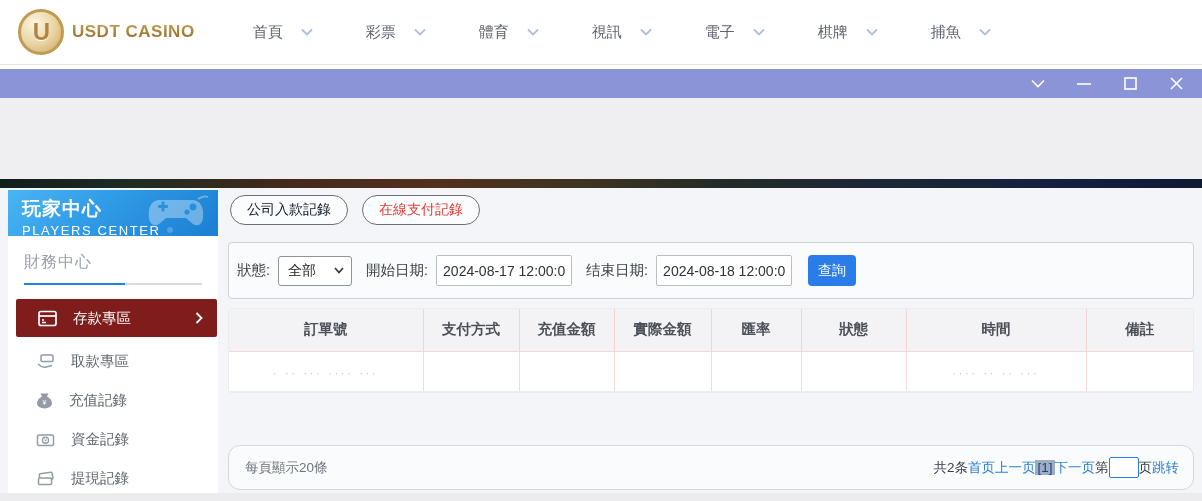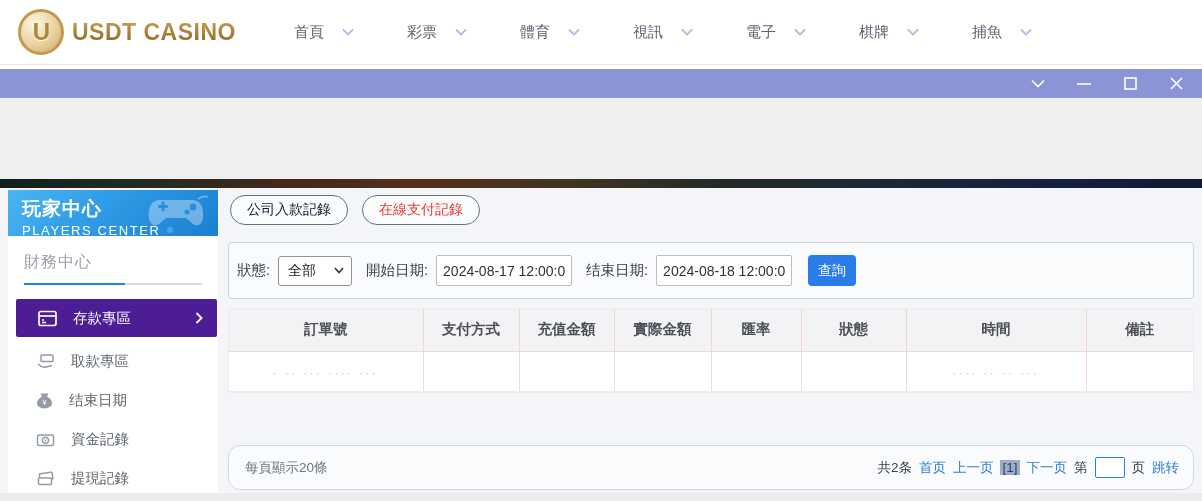--- a/index.html
+++ b/index.html
@@ -9,21 +9,21 @@
 
   
   .header { position:absolute; top:0; left:0; right:0; height:65px; background:#fff;
             border-bottom:1px solid #e6e6e6; display:flex; align-items:center; padding-left:18px; }
   .logo { display:flex; align-items:center; gap:8px; cursor:pointer; }
   .logo-ball { width:46px; height:46px; border-radius:50%; border:3px solid #c19a52;
                background:radial-gradient(circle at 35% 30%, #fdf6e3, #e8d2a0 55%, #caa55e);
                display:flex; align-items:center; justify-content:center; position:relative; }
   .logo-u { font-size:24px; font-weight:bold; color:#b08638; line-height:1;
             text-shadow:0 1px 0 #fff; letter-spacing:-1px; }
-  .logo-text { font-size:23px; font-weight:bold; letter-spacing:0.5px;
+  .logo-text { font-size:17px; font-weight:bold; letter-spacing:0.5px;
                background:linear-gradient(180deg,#c9a35c 0%,#a77c33 55%,#8d6526 100%);
                -webkit-background-clip:text; background-clip:text; color:transparent; }
   .nav { display:flex; margin-left:58px; gap:53px; }
   .nav-item { display:flex; align-items:center; gap:18px; font-size:15px; color:#5d6370; cursor:pointer; }
   .nav-item svg { display:block; }
 
   
   .titlebar { position:absolute; top:69px; left:0; right:0; height:29px; background:#8b94d6;
               display:flex; align-items:center; justify-content:flex-end; gap:30px; padding-right:18px; }
   .tb-btn { width:16px; height:16px; display:flex; align-items:center; justify-content:center; cursor:pointer; }
@@ -40,21 +40,21 @@
   .pc-header { height:46px; background:linear-gradient(135deg,#4ab5f2 0%,#2f9ae6 45%,#1b7fd2 100%);
                color:#fff; padding:6px 12px 0 14px; position:relative; overflow:hidden; }
   .pc-title { font-size:19px; font-weight:bold; letter-spacing:1px; }
   .pc-sub   { font-size:13px; letter-spacing:1.6px; margin-top:1px; }
   .pc-pad   { position:absolute; right:6px; top:4px; opacity:.35; }
   .fc-title { color:#9aa1ab; font-size:16px; padding:16px 16px 10px 16px; letter-spacing:1px; }
   .fc-rule  { height:2px; margin:0 16px 14px 16px; background:#d6d9dd; position:relative; }
   .fc-rule::before { content:""; position:absolute; left:0; top:0; height:2px; width:57%; background:#1d86e4; }
   .side-item { display:flex; align-items:center; gap:16px; padding:0 14px 0 28px; height:39px;
                color:#5f666f; font-size:14.5px; cursor:pointer; }
-  .side-item.active { background:#4c1d95; color:#fff; margin:0 1px 0 8px; height:38px;
+  .side-item.active { background:#7f1d1d; color:#fff; margin:0 1px 0 8px; height:38px;
                       border-radius:2px; padding-left:22px; }
   .side-item .grow { flex:1; }
   .side-item svg { display:block; flex:0 0 auto; }
 
   
   .main { position:absolute; left:228px; top:0; width:966px; }
   .tabs { position:absolute; top:7px; left:2px; display:flex; gap:14px; }
   .tab  { height:30px; padding:0 16px; display:flex; align-items:center; border:1px solid #6b7077;
           border-radius:15px; background:#fbfcfd; font-size:14px; color:#0f172a; cursor:pointer; }
   .tab.active { color:#e43b35; }
@@ -90,21 +90,21 @@
   tr.datarow td:last-child, tr.faded td { border-bottom:none; }
   tr.faded td { border-bottom:1px solid #ededed; }
   tr.datarow td { border-bottom:none; }
   .faintmarks { font-size:10px; letter-spacing:3px; color:#b6bdc9; }
 
   
   .pagerbox { position:absolute; top:257px; left:0; width:966px; height:45px; background:#fafbfc;
               border:1px solid #d4d8dc; border-radius:12px; display:flex; align-items:center;
               justify-content:space-between; padding:0 14px 0 16px; font-size:13.5px; }
   .perpage { color:#6e747c; }
-  .pager { display:flex; align-items:center; gap:7px; color:#3b4048; }
+  .pager { display:flex; align-items:center; color:#3b4048; }
   .plink { color:#2b7fd4; cursor:pointer; }
   .pcur  { background:#9fadbe; color:#1d3f96; padding:0 2px; cursor:default; }
   .pinput{ width:30px; height:21px; border:1px solid #2a7de8; border-radius:2px; background:#fff; }
 </style>
 </head>
 <body>
 
 <div class="app">
 
   <div class="header">
@@ -226,21 +226,21 @@
           <path d="M2 11 q4 4 8 3 l6 -1.5" fill="none" stroke="#949ba5" stroke-width="1.5"></path>
         </svg>
         <span>取款專區</span>
       </div>
 
       <div class="side-item">
         <svg width="17" height="17" viewBox="0 0 17 17">
           <path d="M6 4.5 L4.5 1.5 h8 L11 4.5 q5 2.5 5 7 a7.5 5 0 0 1 -15 0 q0 -4.5 5 -7 Z" fill="#949ba5"></path>
           <text x="8.5" y="12.5" font-size="7" fill="#fff" text-anchor="middle">¥</text>
         </svg>
-        <span>结束日期</span>
+        <span>充值記錄</span>
       </div>
 
       <div class="side-item">
         <svg width="19" height="16" viewBox="0 0 19 16">
           <rect x="1.5" y="3" width="16" height="10.5" rx="1.5" fill="none" stroke="#949ba5" stroke-width="1.5"></rect>
           <circle cx="9.5" cy="8.2" r="3.1" fill="none" stroke="#949ba5" stroke-width="1.4"></circle>
           <text x="9.5" y="10.4" font-size="5.5" fill="#949ba5" text-anchor="middle">¥</text>
         </svg>
         <span>資金記錄</span>
       </div>

